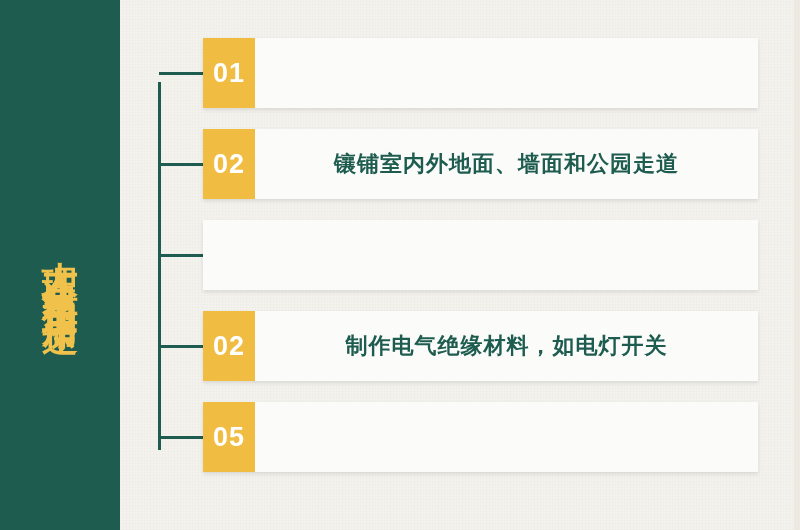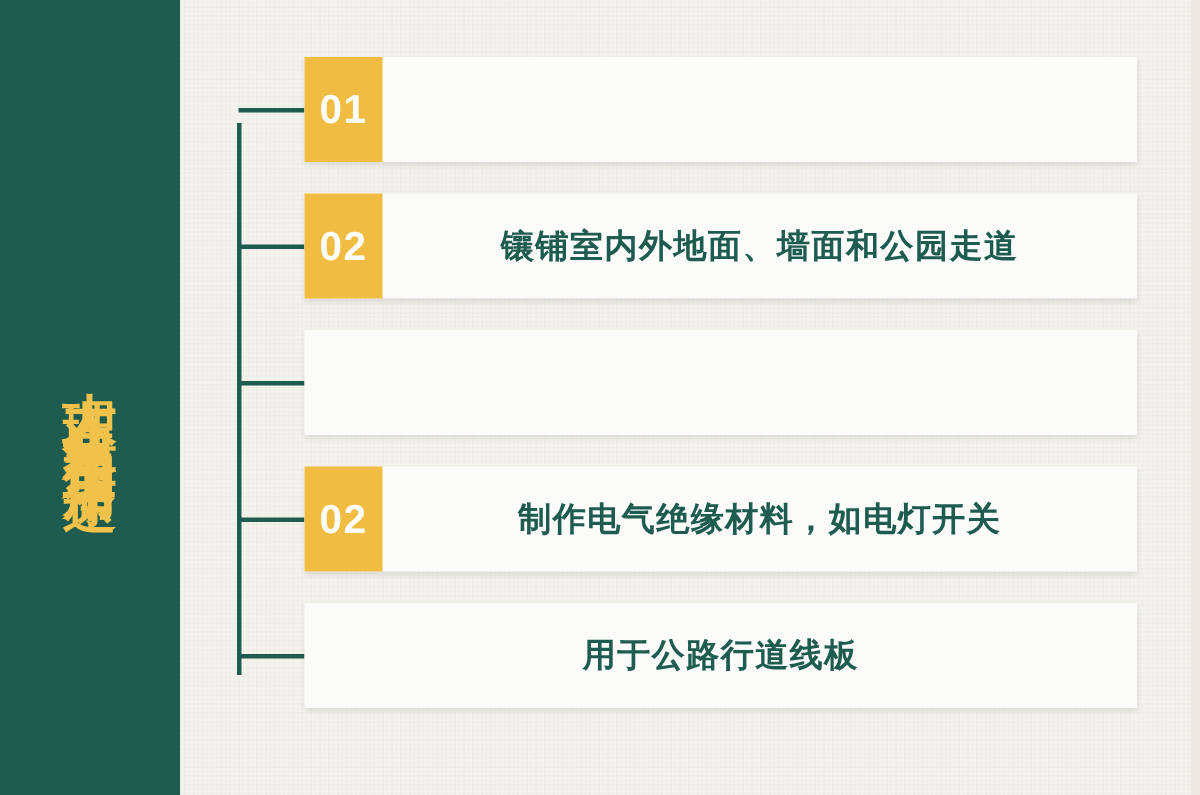--- a/index.html
+++ b/index.html
@@ -157,19 +157,19 @@
       <div class="connector"></div>
       <div class="card">
         <div class="num-box">02</div>
         <div class="card-text">制作电气绝缘材料，如电灯开关</div>
       </div>
     </div>
 
     <div class="row" style="top:364px;">
       <div class="connector"></div>
       <div class="card">
-        <div class="card-text">用于公路行道线板</div>
+        <div class="num-box">05</div>
       </div>
     </div>
   </div>
 
   <div id="edge"></div>
 </div>
 
 </body></html>

